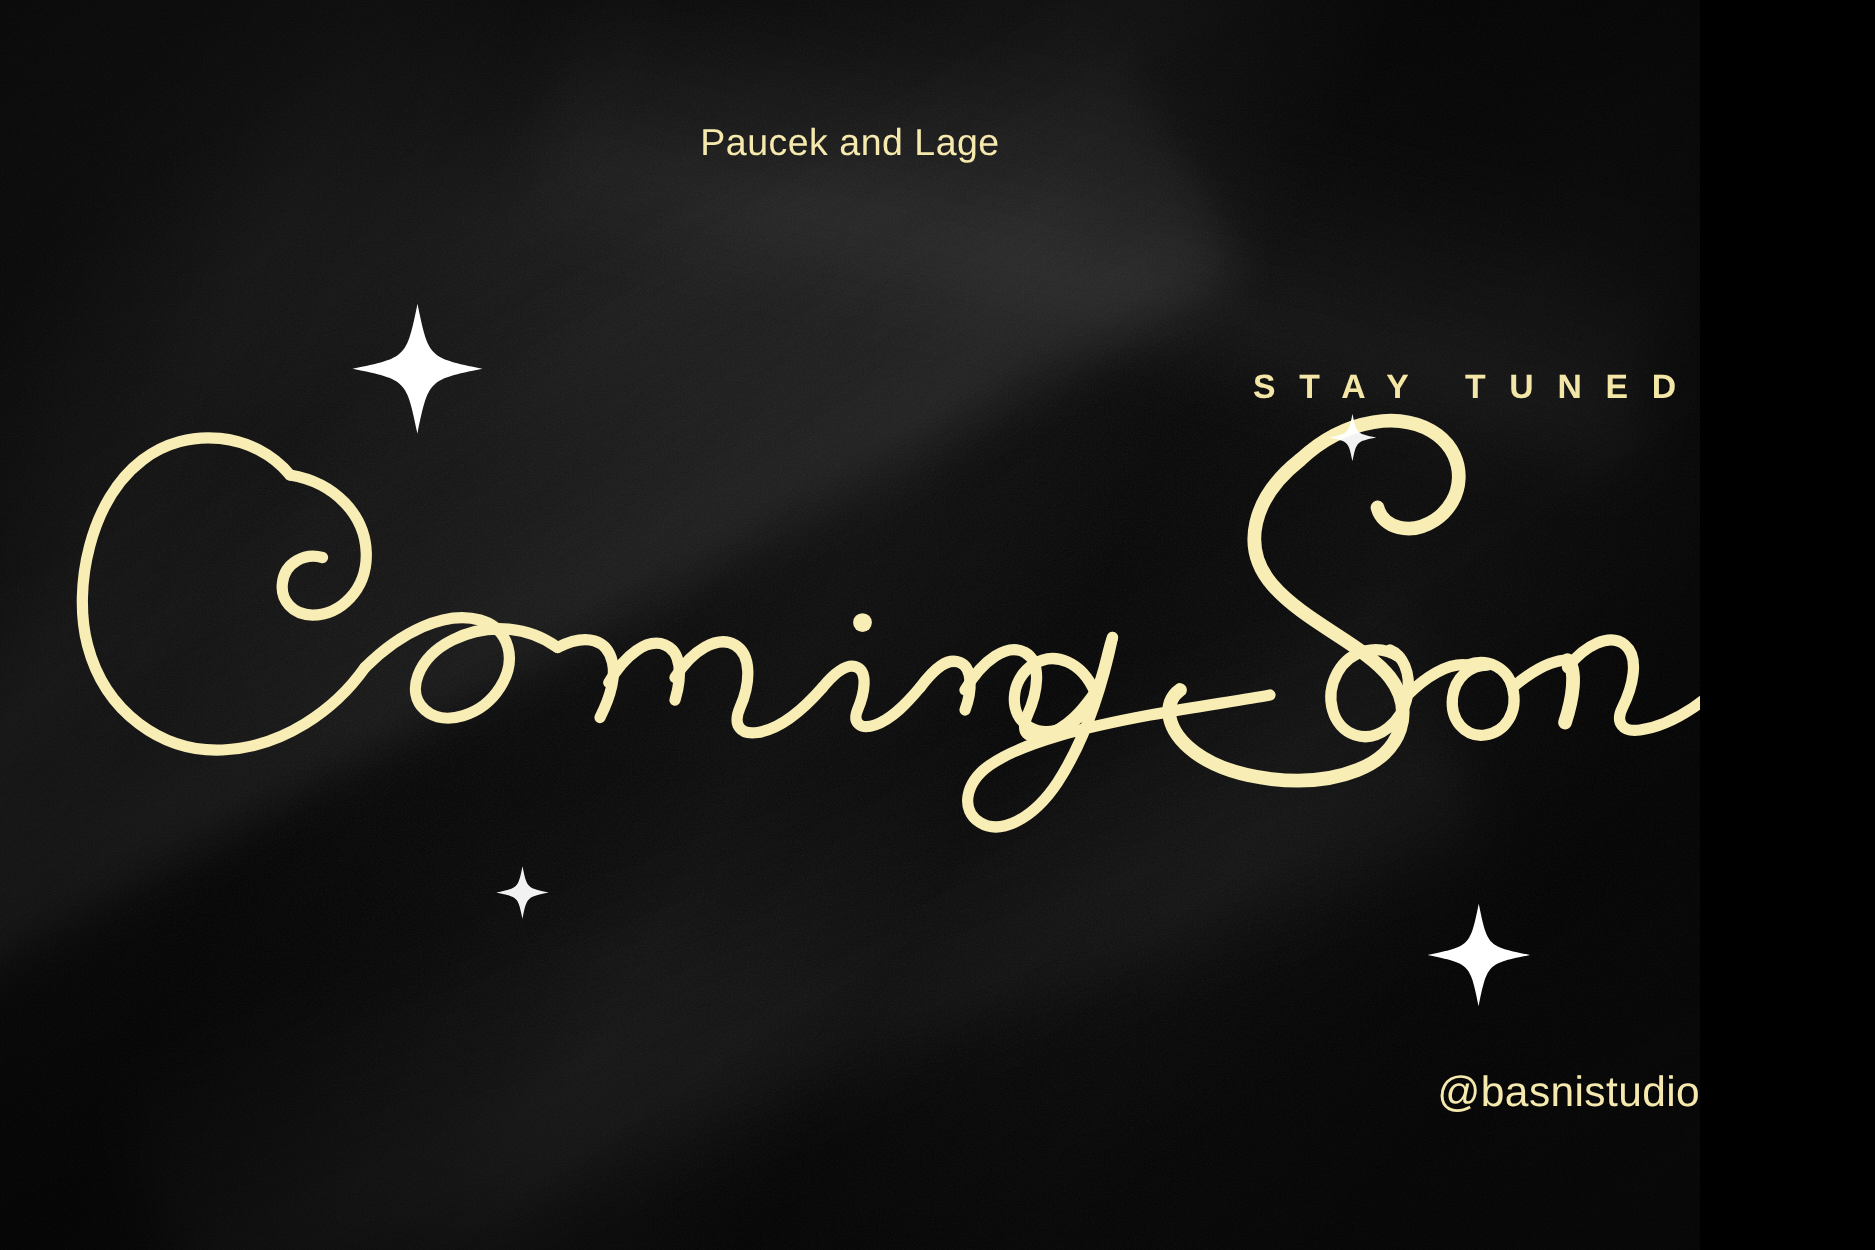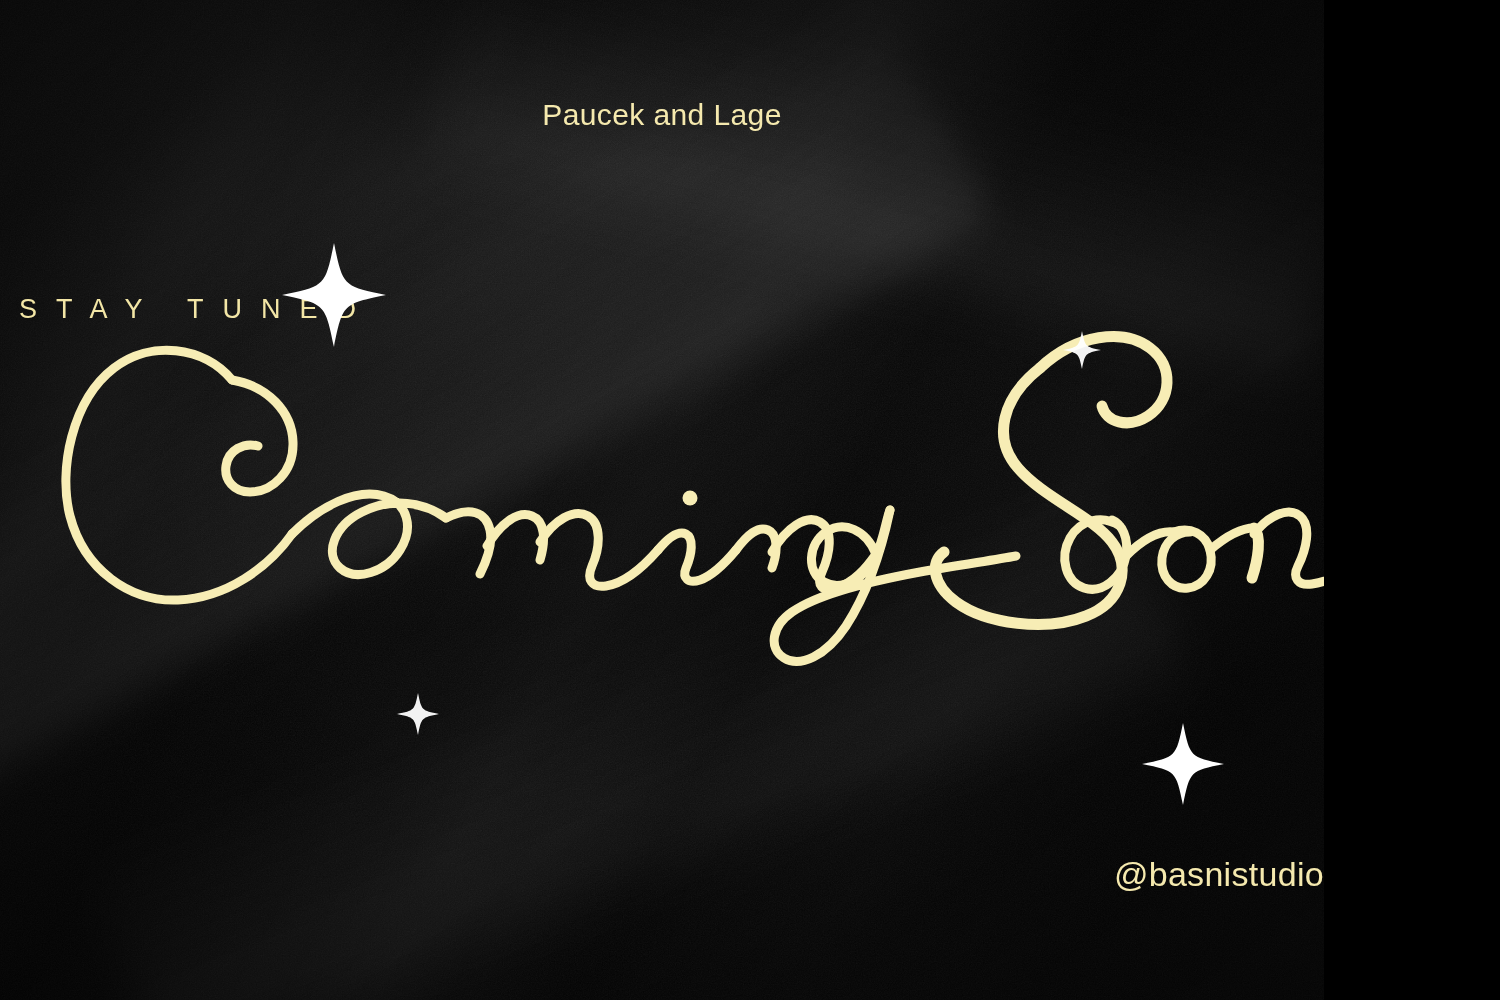--- a/index.html
+++ b/index.html
@@ -7,20 +7,21 @@
     padding: 0;
     background: #000;
   }
   #poster {
     position: relative;
     width: 1324px;
     height: 1000px;
     overflow: hidden;
     background: #080808;
     font-family: "Liberation Sans", sans-serif;
+    padding-left: 36px;
   }
 
   
   .bg-base {
     position: absolute; inset: 0;
     background:
       radial-gradient(ellipse 60% 45% at 30% 18%, #1b1b1b 0%, #0d0d0d 45%, #050505 100%),
       #070707;
   }
   .bg-drape-a {
@@ -109,26 +110,26 @@
     left: 0; right: 0; top: 98px;
     text-align: center;
     font-size: 30px;
     letter-spacing: 0.4px;
     color: #F5E9AE;
     font-weight: 400;
   }
   .eyebrow {
     position: absolute;
     left: 0; right: 0; top: 294px;
-    text-align: left;
+    text-align: right;
     font-size: 27px;
     letter-spacing: 19px;
     text-indent: 19px;
     color: #F3E6A6;
-    font-weight: 400;
+    font-weight: 700;
   }
   .script-wrap {
     position: absolute;
     left: 0; top: 320px;
     width: 1500px; height: 360px;
   }
   .script-wrap svg { display: block; width: 1500px; height: 360px; }
   .script-path {
     fill: none;
     stroke: #F7EDB5;

